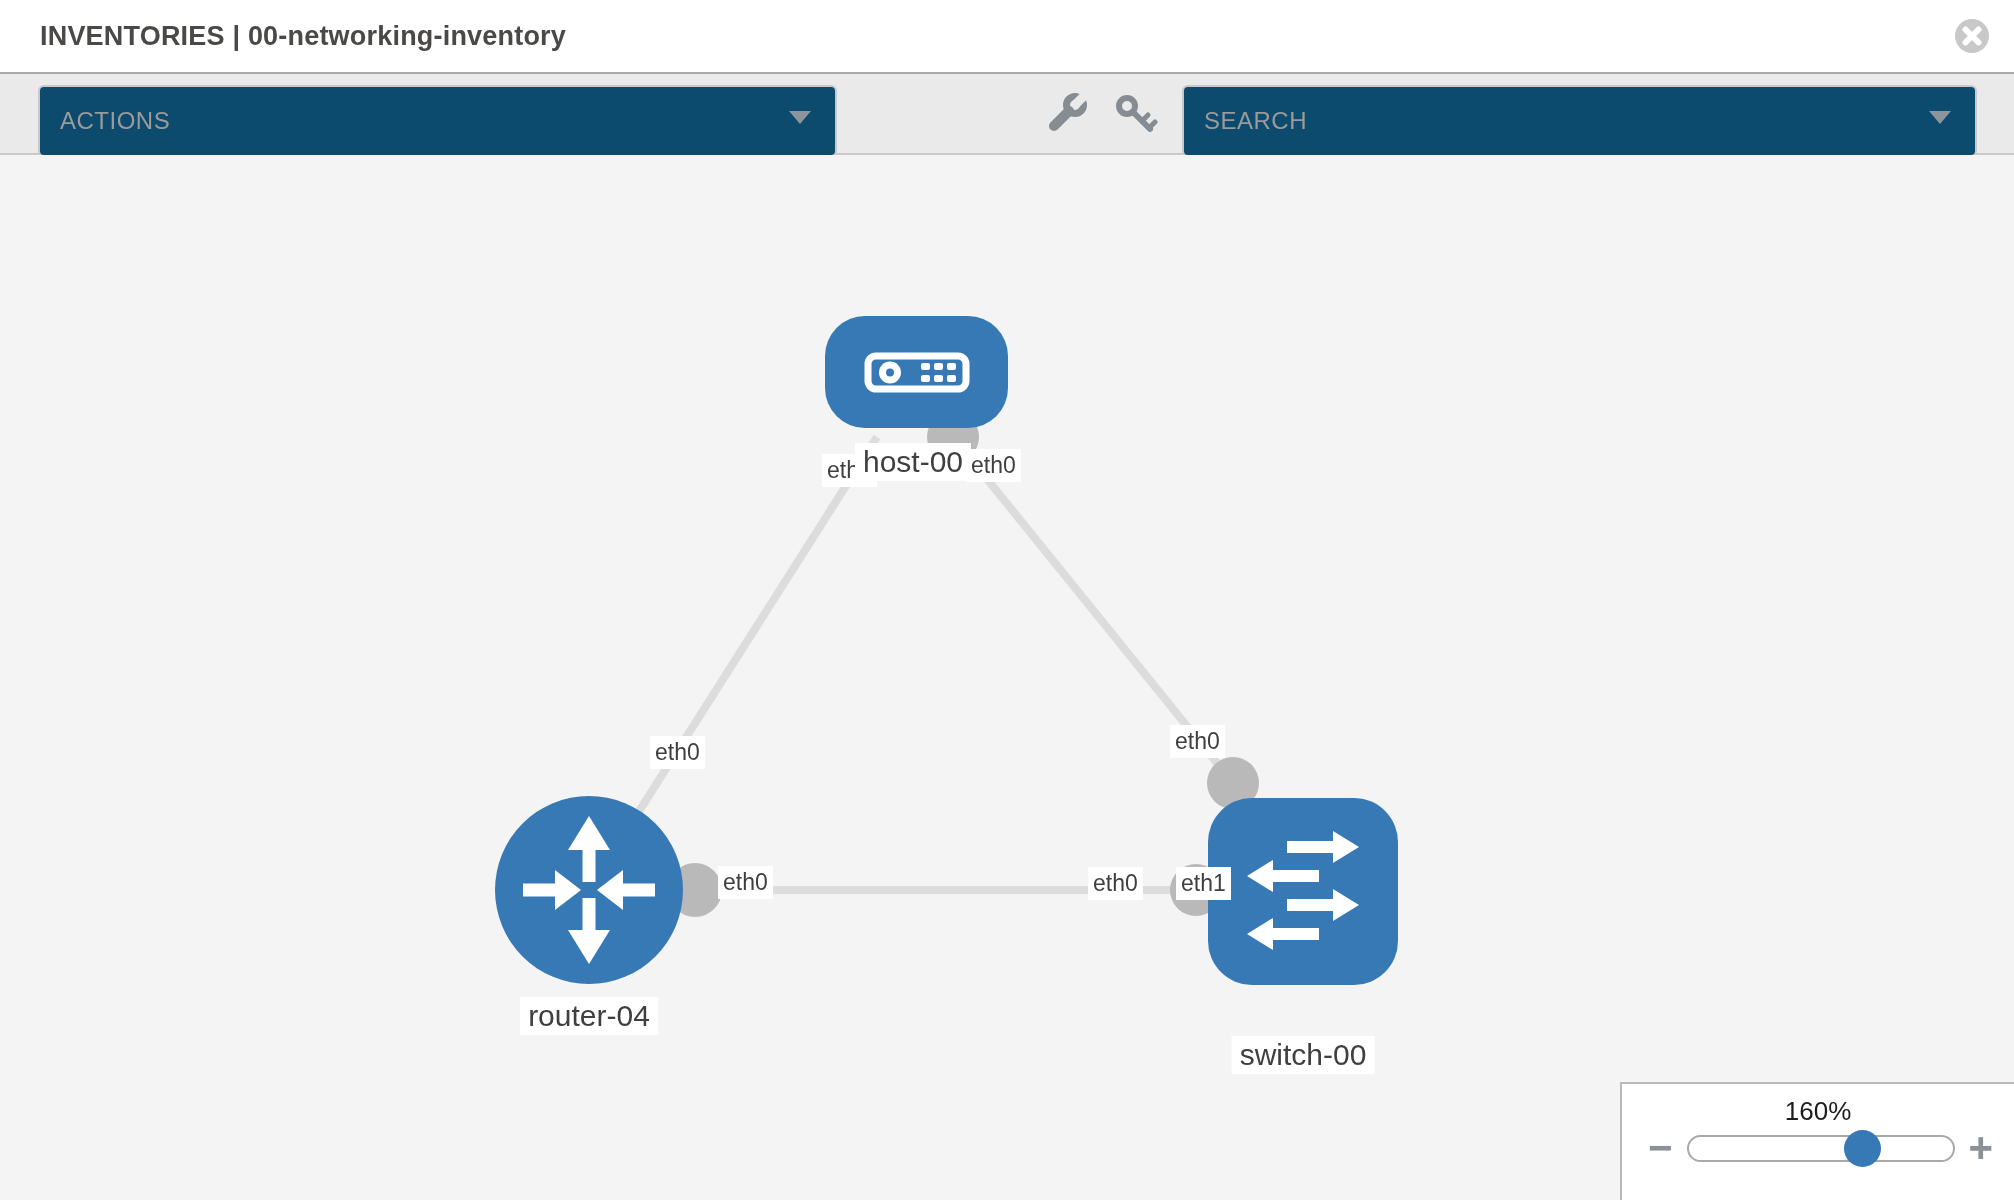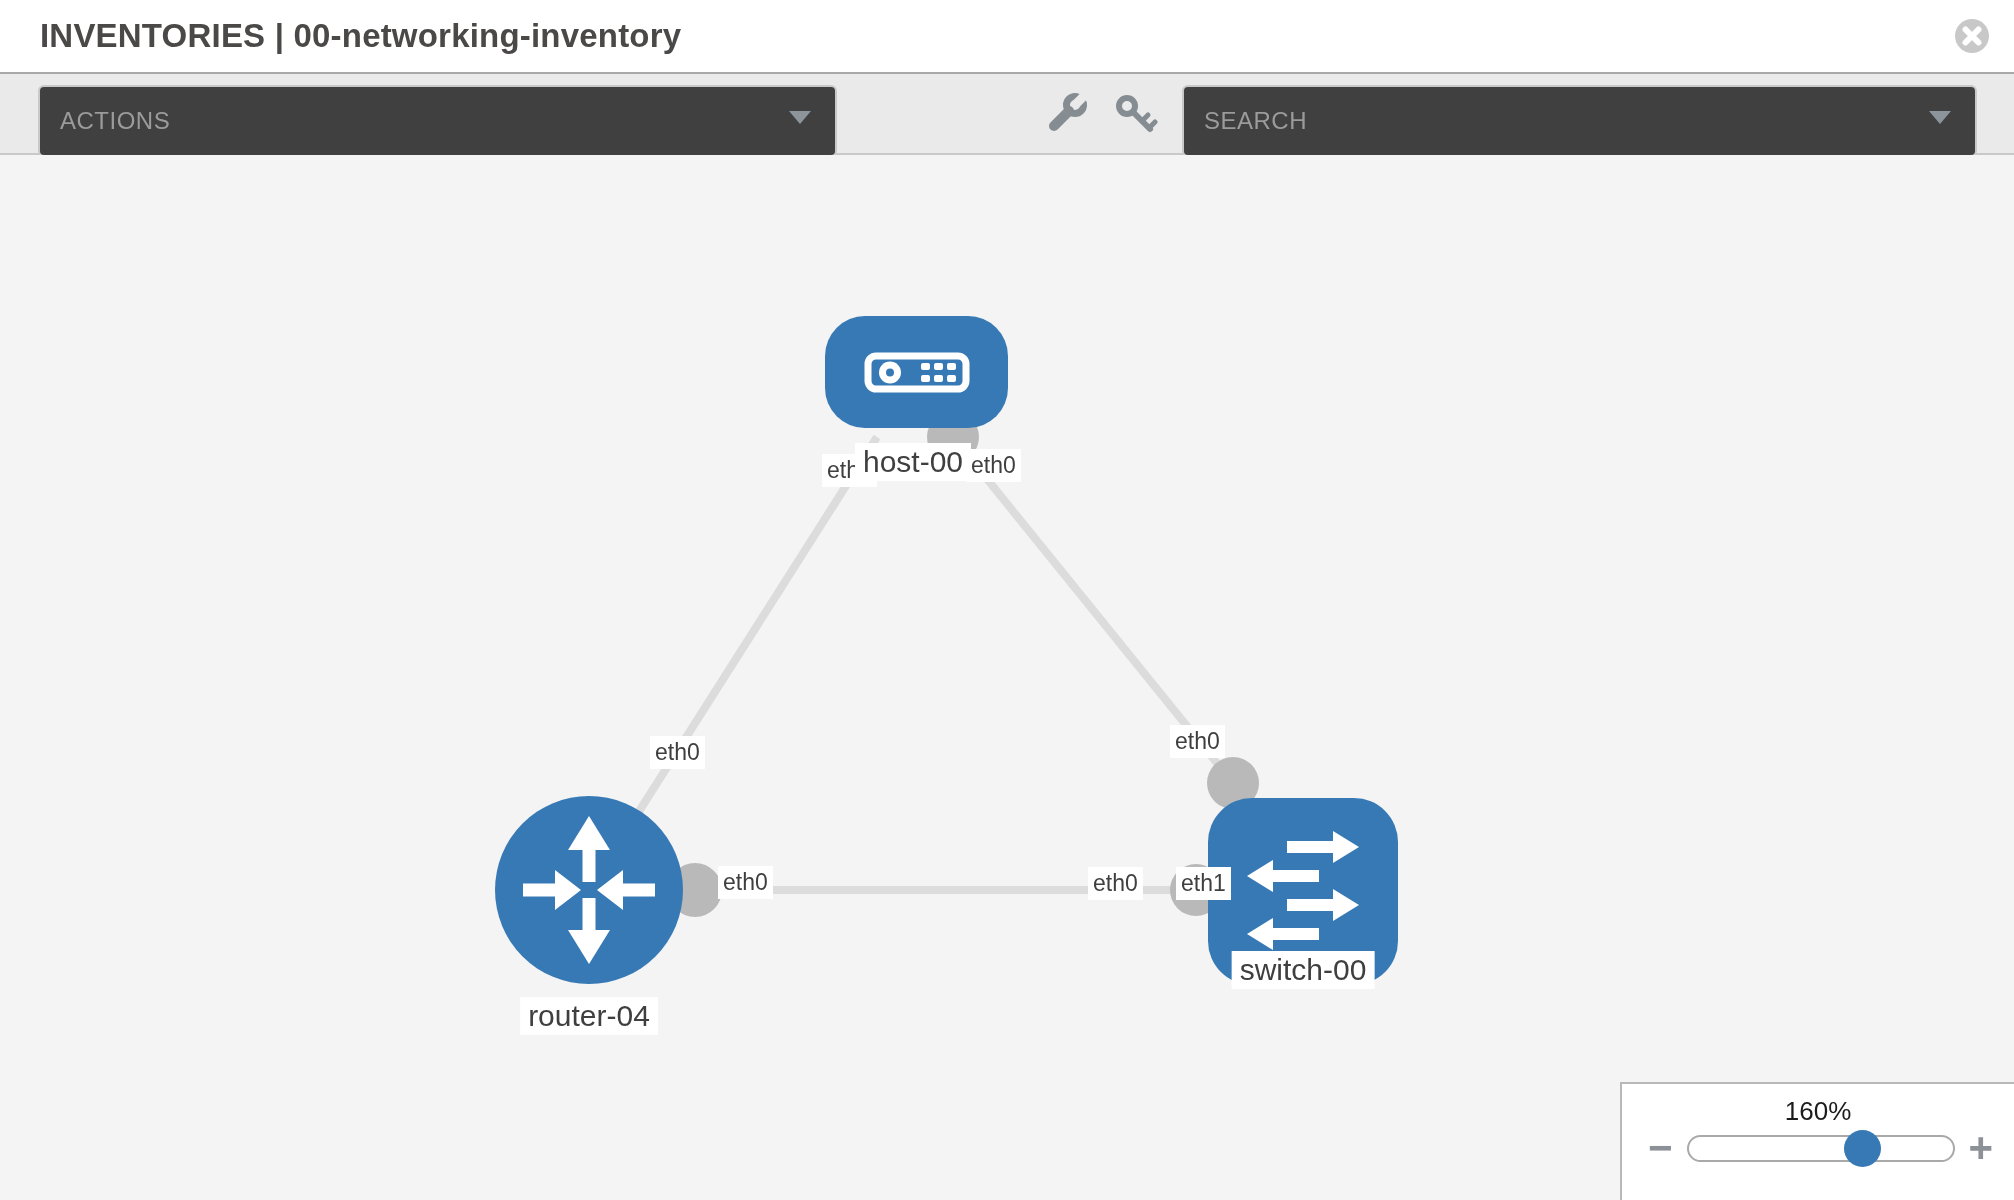--- a/index.html
+++ b/index.html
@@ -2,26 +2,26 @@
 <html><head>
 <meta charset="utf-8">
 <style>
   * { margin:0; padding:0; box-sizing:border-box; }
   html,body { width:2014px; height:1200px; }
   body { font-family:"Liberation Sans", sans-serif; background:#fff; }
   .screen { position:relative; width:2014px; height:1200px; overflow:hidden; background:#f4f4f4; }
 
   
   .hdr { position:relative; height:72px; background:#ffffff; display:flex; align-items:center; }
-  .hdr-title { margin-left:40px; font-size:33px; font-weight:bold; color:#4b4947; letter-spacing:.2px; }
+  .hdr-title { margin-left:40px; font-size:27px; font-weight:bold; color:#4b4947; letter-spacing:.2px; }
   .close-btn { position:absolute; right:24px; top:18px; width:36px; height:36px; cursor:pointer; }
 
   
   .toolbar { position:relative; height:83px; background:#eaeaea; border-top:2px solid #a9a9a9; border-bottom:2px solid #c9c9c9; }
-  .dd { position:absolute; top:11px; height:72px; background:#404040; border:2px solid #c9c9c9; border-radius:6px; display:flex; align-items:center; }
+  .dd { position:absolute; top:11px; height:72px; background:#0c4a6e; border:2px solid #c9c9c9; border-radius:6px; display:flex; align-items:center; }
   .dd-actions { left:38px; width:799px; }
   .dd-search { left:1182px; width:795px; }
   .dd-label { margin-left:20px; font-size:24px; color:#9b9b9b; letter-spacing:.5px; }
   .caret { position:absolute; right:24px; top:24px; width:0; height:0;
            border-left:11px solid transparent; border-right:11px solid transparent; border-top:13px solid #8d959c; }
   .tool-ico { position:absolute; top:19px; width:44px; height:44px; cursor:pointer; }
   .ico-wrench { left:1046px; }
   .ico-key { left:1114px; }
 
   
@@ -148,21 +148,21 @@
     <div class="lbl if-lbl" style="left:966px; top:294px;">eth0</div>
 
     <div class="lbl if-lbl" style="left:650px; top:581px;">eth0</div>
     <div class="lbl if-lbl" style="left:1170px; top:570px;">eth0</div>
 
     <div class="lbl if-lbl" style="left:718px; top:711px;">eth0</div>
     <div class="lbl if-lbl" style="left:1088px; top:712px;">eth0</div>
     <div class="lbl if-lbl" style="left:1176px; top:712px;">eth1</div>
 
     <div class="lbl node-lbl ctr" style="left:589px; top:842px;">router-04</div>
-    <div class="lbl node-lbl ctr" style="left:1303px; top:796px;">switch-00</div>
+    <div class="lbl node-lbl ctr" style="left:1303px; top:881px;">switch-00</div>
 
     <div class="zoom-panel">
       <div class="zoom-pct">160%</div>
       <div class="zoom-row">
         <span class="zoom-minus">−</span>
         <div class="zoom-track">
           <div class="zoom-thumb"></div>
         </div>
         <span class="zoom-plus">+</span>
       </div>

